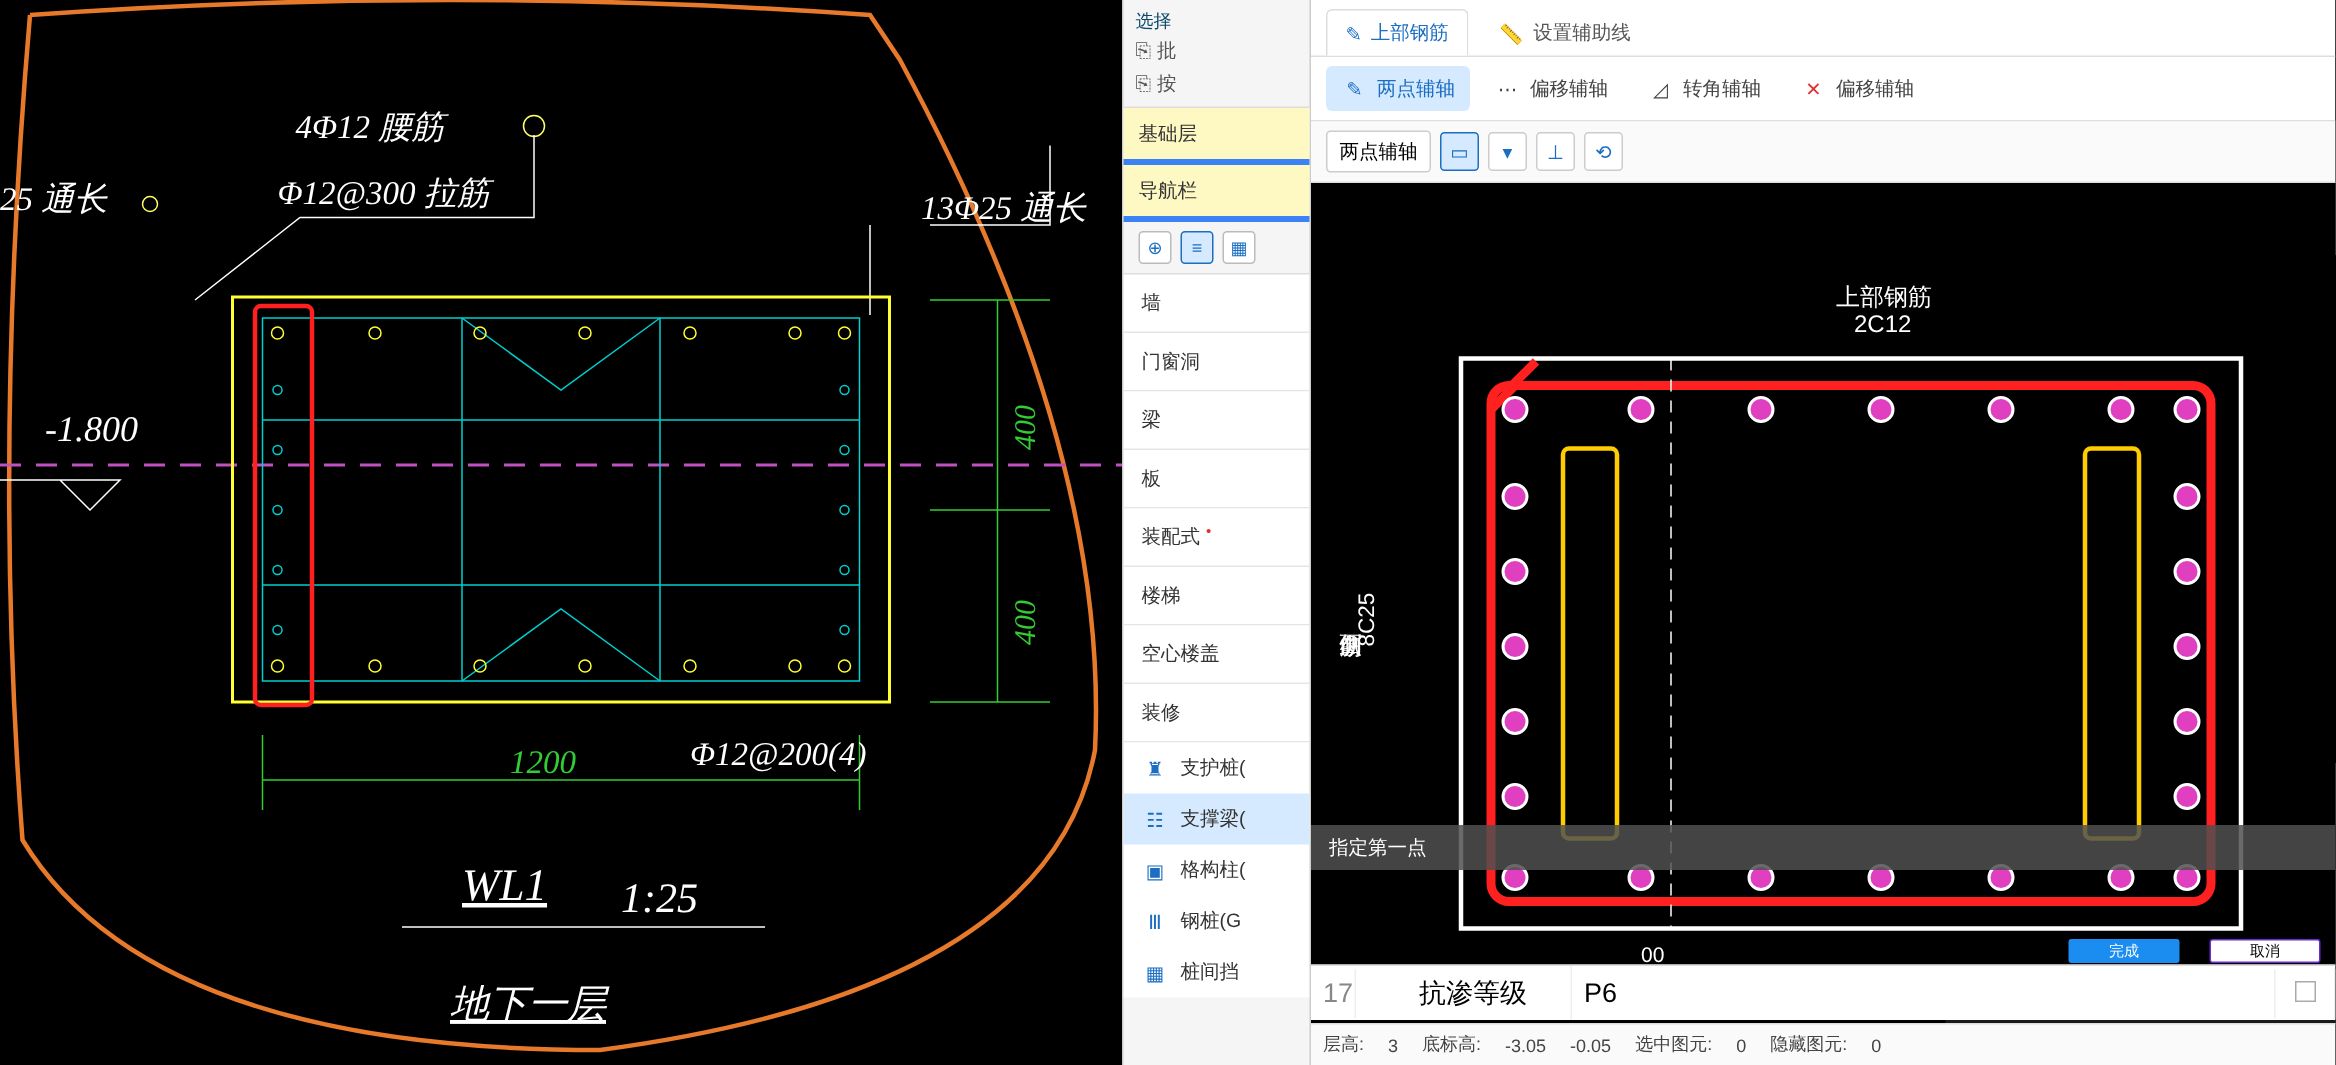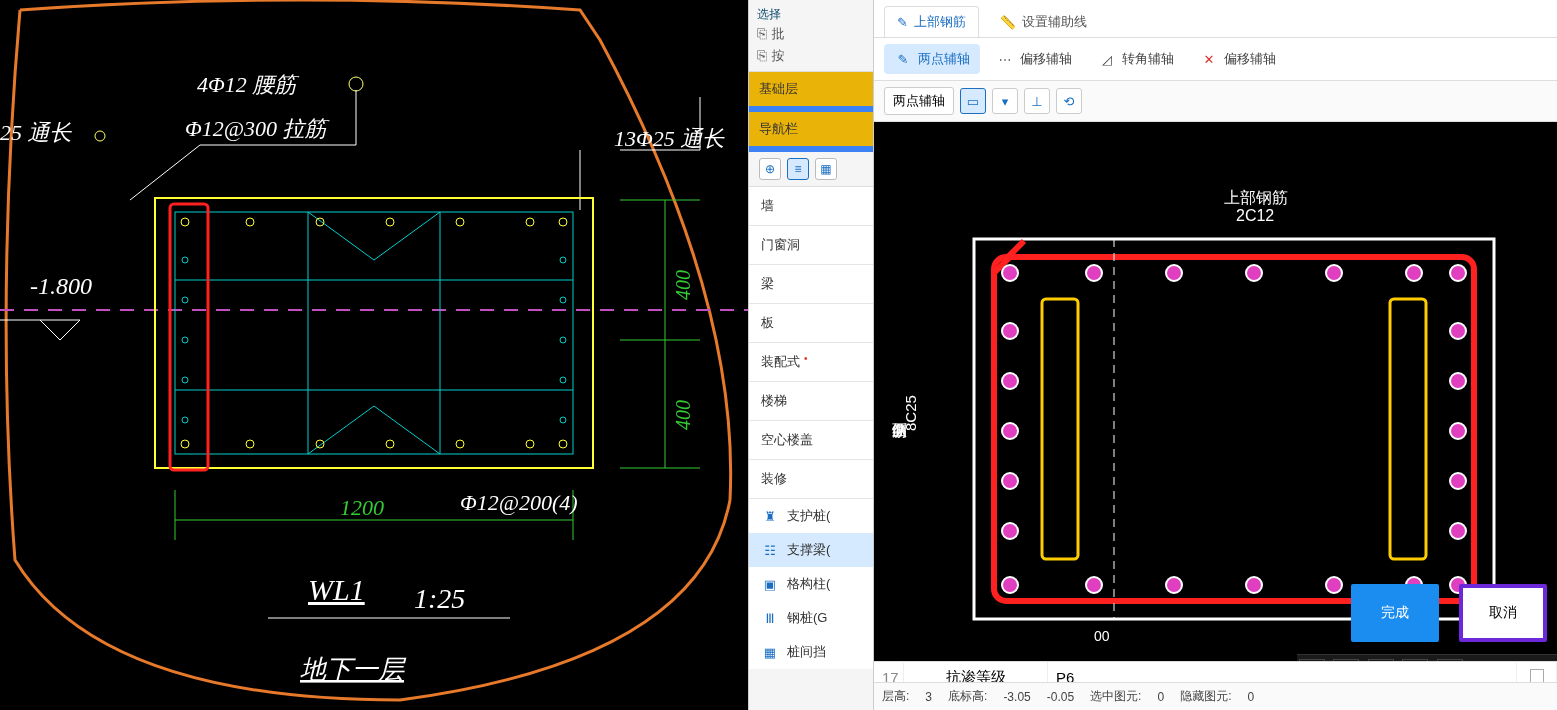--- a/index.html
+++ b/index.html
@@ -8,21 +8,21 @@
 
 .cad-view { width: 748px; height: 710px; position: relative; background: #000; overflow: hidden; padding-left: 20px; }
 .cad-view svg { position: absolute; top: 0; left: 0; }
 
 
 .mid-panel { width: 126px; height: 710px; background: #f5f5f5; border-left: 1px solid #ccc; border-right: 1px solid #ccc; display: flex; flex-direction: column; font-size: 13px; color: #333; }
 .mid-top { padding: 6px 8px; border-bottom: 1px solid #ddd; }
 .mid-top .sel { color: #0c4a6e; font-size: 12px; }
 .mid-top .icons { display: flex; flex-direction: column; gap: 4px; margin-top: 2px; }
 .mid-top .icon-row { display: flex; align-items: center; gap: 4px; color: #555; }
-.mid-section-head { padding: 8px 10px; border-bottom: 6px solid #3b82f6; background: #eab308; }
+.mid-section-head { padding: 8px 10px; border-bottom: 4px solid #3b82f6; background: #fef9c3; }
 .nav-toolbar { display: flex; gap: 6px; padding: 6px 10px; border-bottom: 1px solid #ddd; }
 .nav-toolbar span { width: 22px; height: 22px; display: inline-flex; align-items: center; justify-content: center; border: 1px solid #bbb; border-radius: 3px; font-size: 12px; color: #1b6ec2; background: #fff; }
 .nav-toolbar span.active { background: #d6eaff; border-color: #1b6ec2; }
 .cat-list { flex: 1; overflow: hidden; }
 .cat { padding: 10px 12px; border-bottom: 1px solid #e5e5e5; background: #fff; cursor: pointer; }
 .cat.dot::after { content: "•"; color: #d33; margin-left: 4px; font-size: 10px; vertical-align: top; }
 .sub-list { background: #fff; }
 .sub-item { display: flex; align-items: center; gap: 8px; padding: 8px 12px; cursor: pointer; }
 .sub-item.active { background: #d6eaff; }
 .sub-icon { width: 18px; height: 18px; display: inline-flex; align-items: center; justify-content: center; color: #1b6ec2; }
@@ -37,23 +37,23 @@
 .aux-btn.active { background: #d6eaff; color: #1b6ec2; }
 .aux-btn .glyph { width: 18px; text-align: center; }
 .second-toolbar { display: flex; align-items: center; gap: 6px; padding: 6px 10px; border-bottom: 1px solid #ddd; font-size: 13px; background: #fafafa; }
 .tool-drop { display: flex; align-items: center; gap: 6px; padding: 4px 8px; border: 1px solid #ccc; border-radius: 3px; background: #fff; cursor: pointer; }
 .tool-icon { width: 26px; height: 26px; display: inline-flex; align-items: center; justify-content: center; border: 1px solid #ccc; border-radius: 3px; background: #fff; cursor: pointer; color: #1b6ec2; }
 .tool-icon.active { background: #d6eaff; border-color: #1b6ec2; }
 .editor-canvas { flex: 1; background: #000; position: relative; overflow: hidden; }
 .editor-canvas svg { width: 100%; height: 100%; }
 .status-line { position: absolute; left: 0; right: 0; bottom: 130px; padding: 6px 12px; background: rgba(80,80,80,.85); color: #fff; font-size: 13px; }
 .dialog-buttons { position: absolute; right: 10px; bottom: 68px; display: flex; gap: 20px; }
-.btn { padding: 16px 26px; border-radius: 2px; font-size: 14px; cursor: pointer; border: 4px solid #6d28d9; background: #fff; }
+.btn { padding: 0 26px; border-radius: 2px; font-size: 10px; cursor: pointer; border: 1px solid #6d28d9; background: #fff; }
 .btn.primary { background: #1b8cf0; border-color: #1b8cf0; color: #fff; }
-.grid-row { position: absolute; left: 0; right: 0; bottom: 17px; display: flex; align-items: center; background: #fff; border-top: 1px solid #ddd; font-size: 15px; }
+.grid-row { position: absolute; left: 0; right: 0; bottom: 30px; display: flex; align-items: center; background: #fff; border-top: 1px solid #ddd; font-size: 18px; }
 .grid-cell { padding: 6px 8px; border-right: 1px solid #eee; }
 .grid-cell.num { width: 30px; text-align: center; color: #888; }
 .grid-cell.lbl { width: 110px; margin-left: 34px; }
 .grid-cell.val { flex: 1; }
 .grid-cell.chk { width: 40px; text-align: center; }
 .checkbox { width: 14px; height: 14px; border: 1px solid #aaa; display: inline-block; }
 .footer-row { position: absolute; left: 0; right: 0; bottom: 0; height: 28px; display: flex; align-items: center; padding: 0 8px; background: #fafafa; border-top: 1px solid #ddd; font-size: 12px; color: #444; gap: 16px; overflow: hidden; margin-top: 19px; }
 .footer-dark { position: absolute; right: 0; bottom: 28px; width: 260px; height: 28px; background: #1a1a1a; border-top: 1px solid #333; }
 .footer-dark span { display:inline-block; width:26px; height:20px; margin:4px 2px; border:1px solid #444; }
 
@@ -288,20 +288,21 @@
             <circle cx="584" cy="300" r="8"></circle>
             <circle cx="584" cy="350" r="8"></circle>
         </g>
       </g>
 
       <line x1="240" y1="58" x2="240" y2="438" stroke="#fff" stroke-dasharray="8 6"></line>
 
       <text x="220" y="460" fill="#fff" font-size="14">00</text>
     </svg>
 
+    <div class="status-line">指定第一点</div>
   </div>
 
   <div class="dialog-buttons">
     <button class="btn primary">完成</button>
     <button class="btn">取消</button>
   </div>
 
   <div class="footer-dark">
     <span></span>
     <span></span>

